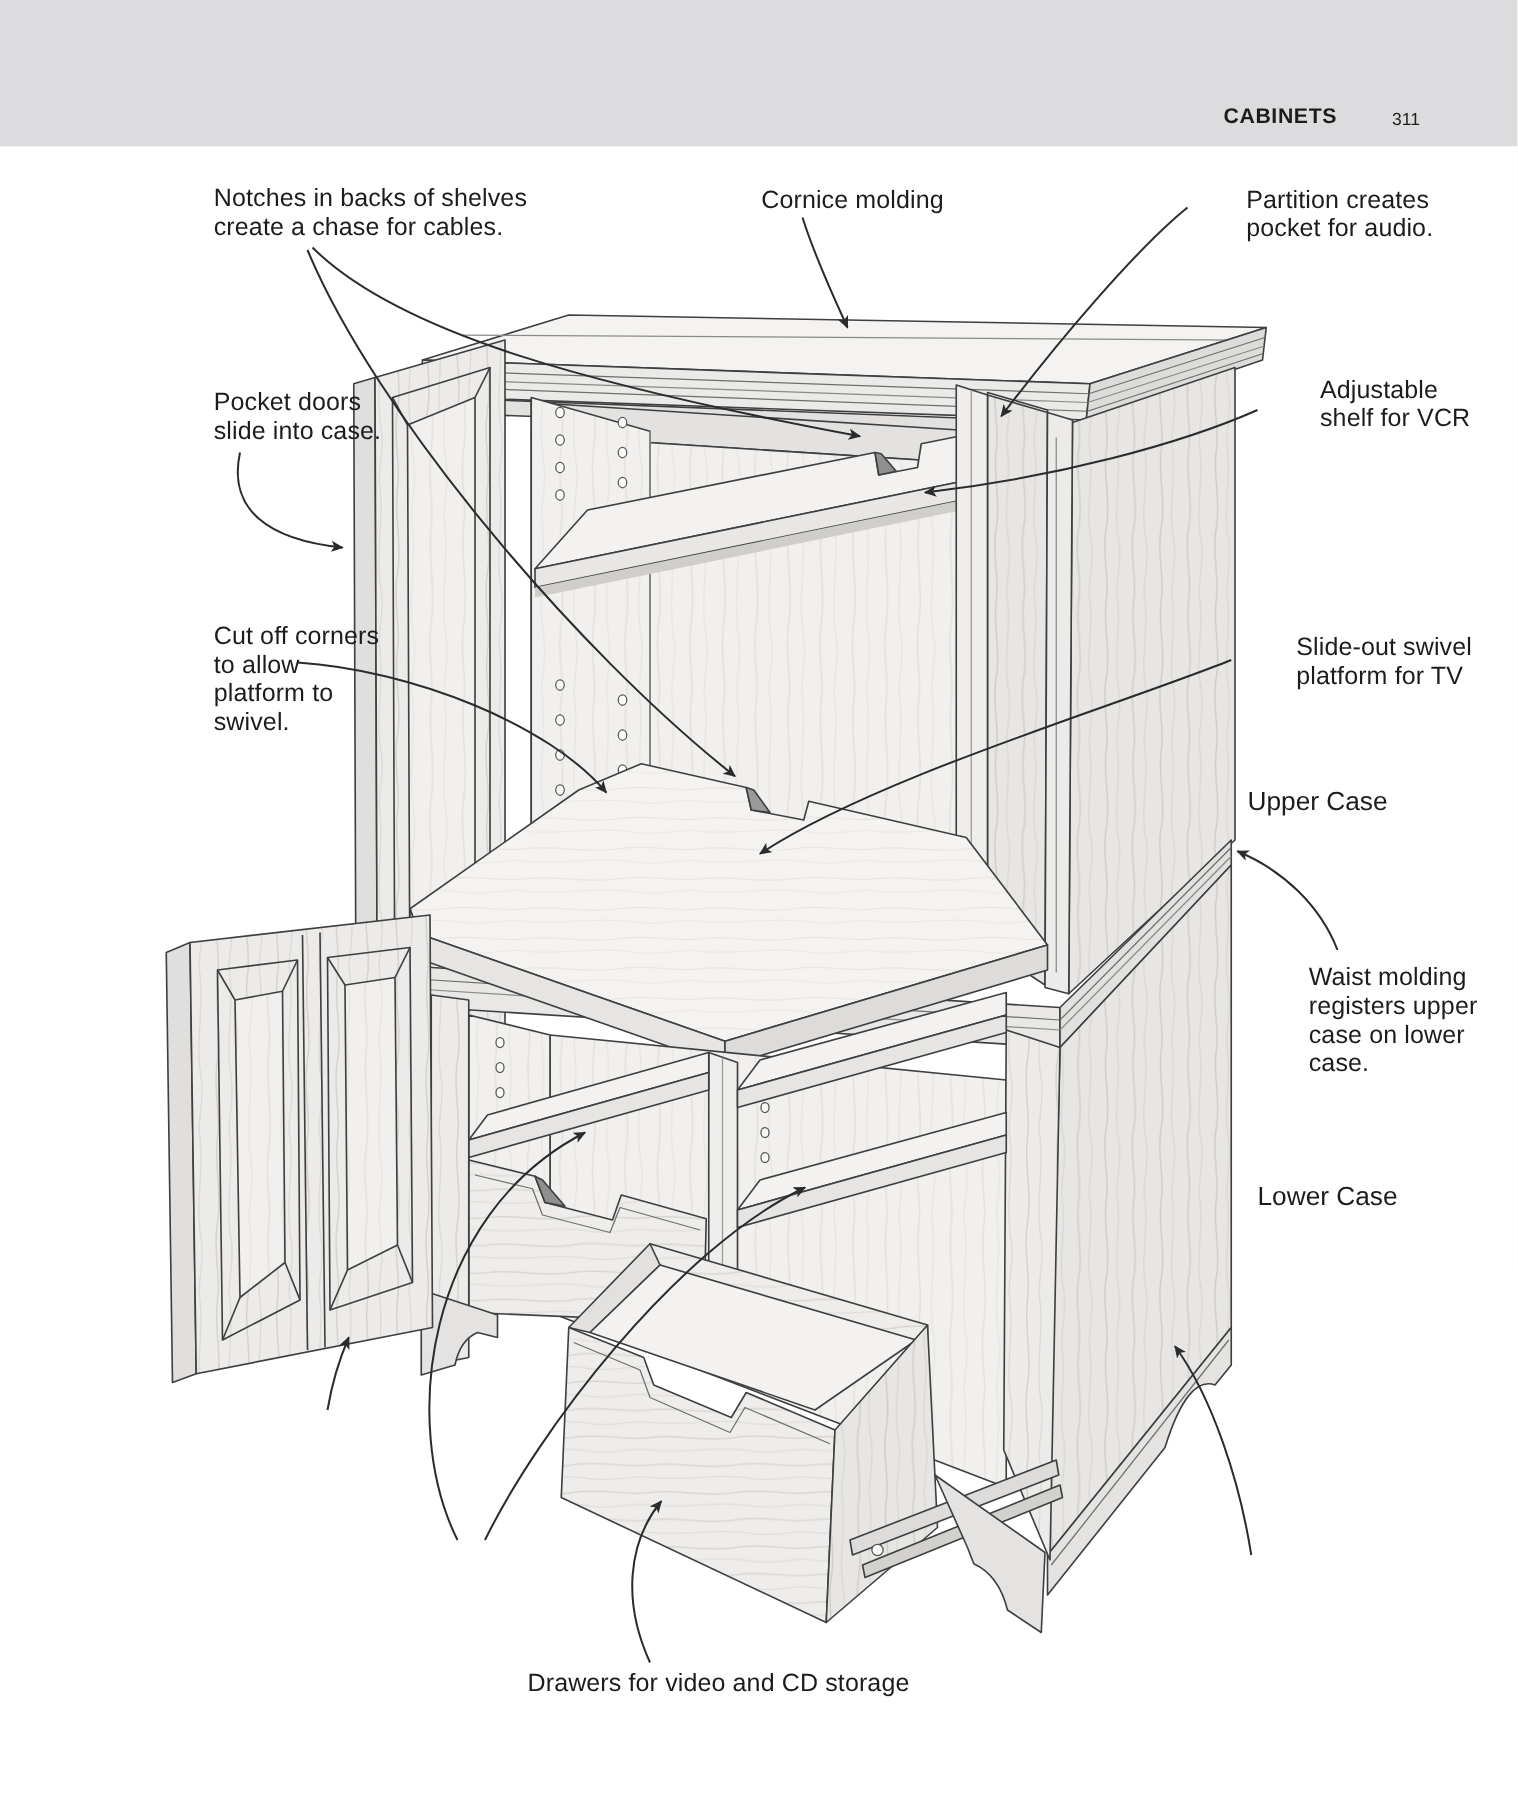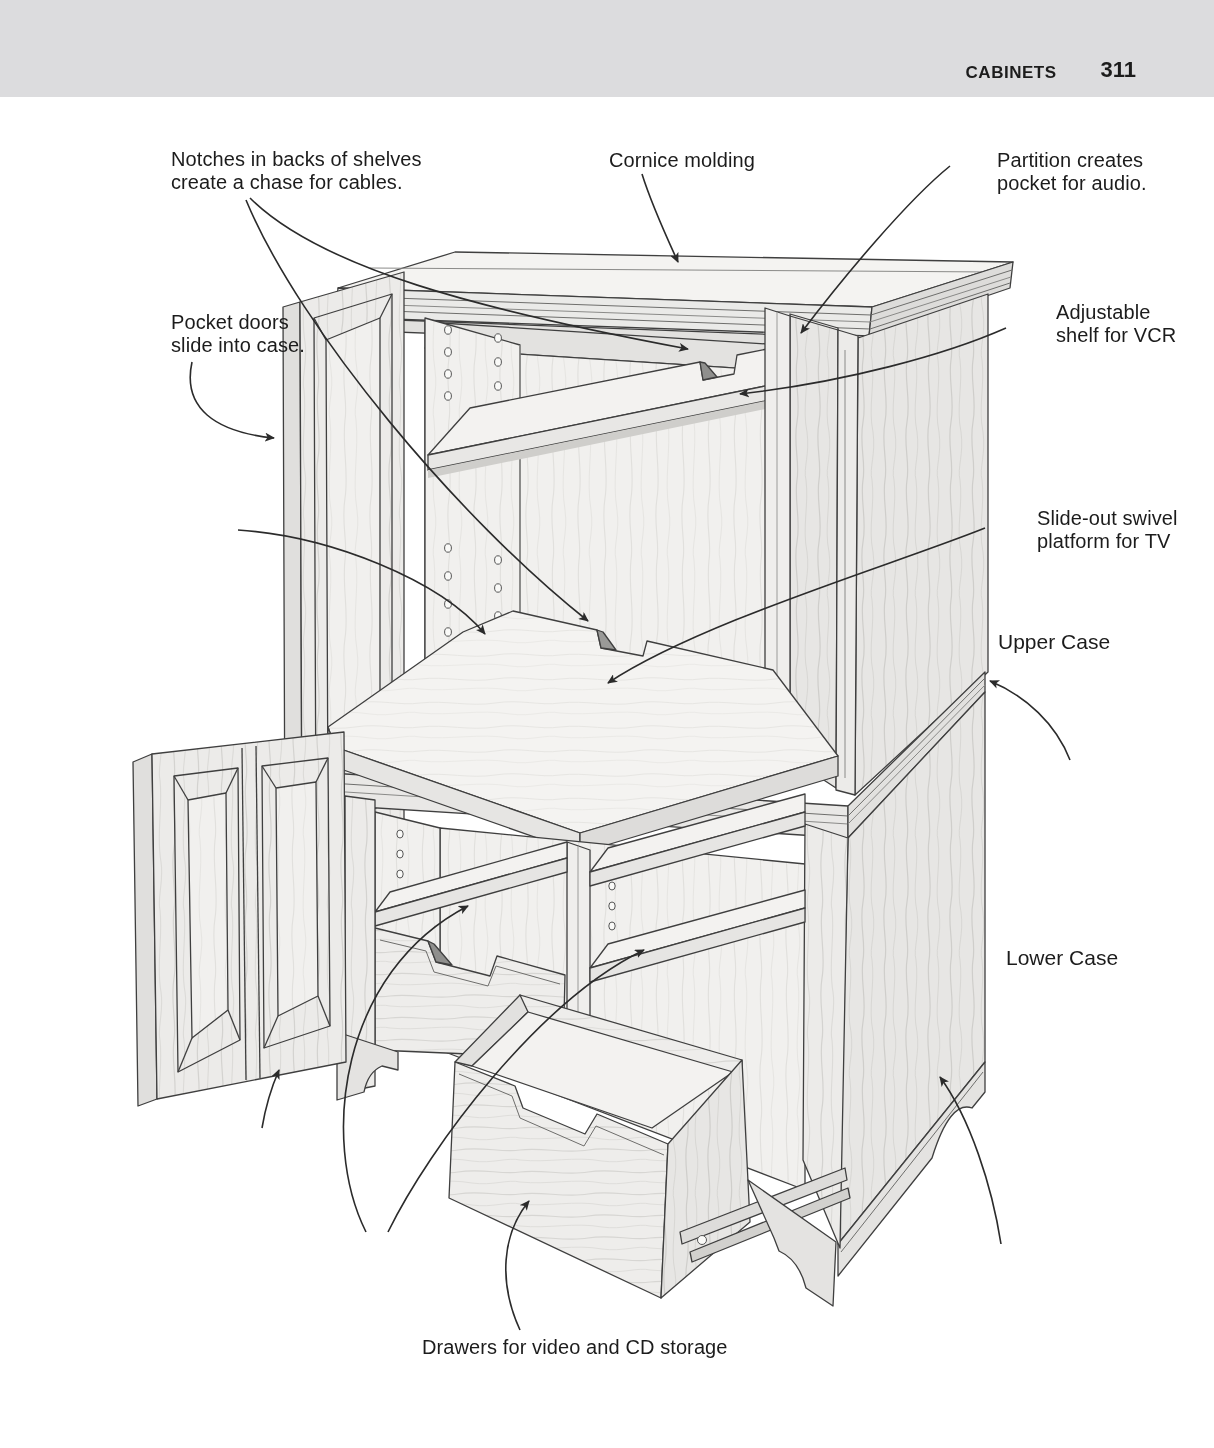--- a/index.html
+++ b/index.html
@@ -1,22 +1,22 @@
 <!DOCTYPE html>
 <html><head>
 <meta charset="utf-8">
 <style>
   html,body{margin:0;padding:0;background:#f6f6f7;}
   .page{position:relative;width:1214px;height:1448px;background:var(--bg,#fff);overflow:hidden;
         font-family:"Liberation Sans", sans-serif;color:var(--text,#1c1c1c);}
-  .band{position:absolute;left:0;top:0;width:1214px;height:97px;background:var(--band,#dcdcde);
+  .band{position:absolute;left:0;top:0;width:1214px;height:117px;background:var(--band,#dcdcde);
         display:flex;align-items:flex-end;justify-content:flex-end;box-sizing:border-box;
         padding:12px 78px 14px 0;}
   .band .sec{font-size:17px;font-weight:bold;letter-spacing:.5px;}
-  .band .num{font-size:22px;font-weight:bold;margin-left:44px;}
+  .band .num{font-size:14px;font-weight:normal;margin-left:44px;}
   .lbl{position:absolute;font-size:20px;line-height:23px;letter-spacing:.1px;white-space:nowrap;margin-left:44px;}
   .lbl-bold{position:absolute;font-size:21px;line-height:24px;font-weight:normal;white-space:nowrap;}
   svg{position:absolute;left:0;top:0;}
   svg *{vector-effect:non-scaling-stroke;}
 </style>
 </head>
 <body>
 
 <div class="page" style="--band: #dcdcde; --text: #1c1c1c; --line: #2b2b2b; --bg: #ffffff;">
 
@@ -260,27 +260,39 @@
     <div>pocket for audio.</div>
   </div>
   <div class="lbl" style="left:1012px;top:301px">
     <div>Adjustable</div>
     <div>shelf for VCR</div>
   </div>
   <div class="lbl" style="left:127px;top:311px">
     <div>Pocket doors</div>
     <div>slide into case.</div>
   </div>
+  <div class="lbl" style="left:127px;top:498px">
+    <div>Cut off corners</div>
+    <div>to allow</div>
+    <div>platform to</div>
+    <div>swivel.</div>
+  </div>
   <div class="lbl" style="left:993px;top:507px">
     <div>Slide-out swivel</div>
     <div>platform for TV</div>
   </div>
   <div class="lbl-bold" style="left:998px;top:630px">
     <div>Upper Case</div>
   </div>
+  <div class="lbl" style="left:1003px;top:771px">
+    <div>Waist molding</div>
+    <div>registers upper</div>
+    <div>case on lower</div>
+    <div>case.</div>
+  </div>
   <div class="lbl-bold" style="left:1006px;top:946px">
     <div>Lower Case</div>
   </div>
   <div class="lbl" style="left:378px;top:1336px">
     <div>Drawers for video and CD storage</div>
   </div>
 
 </div>
 
 </body></html>

